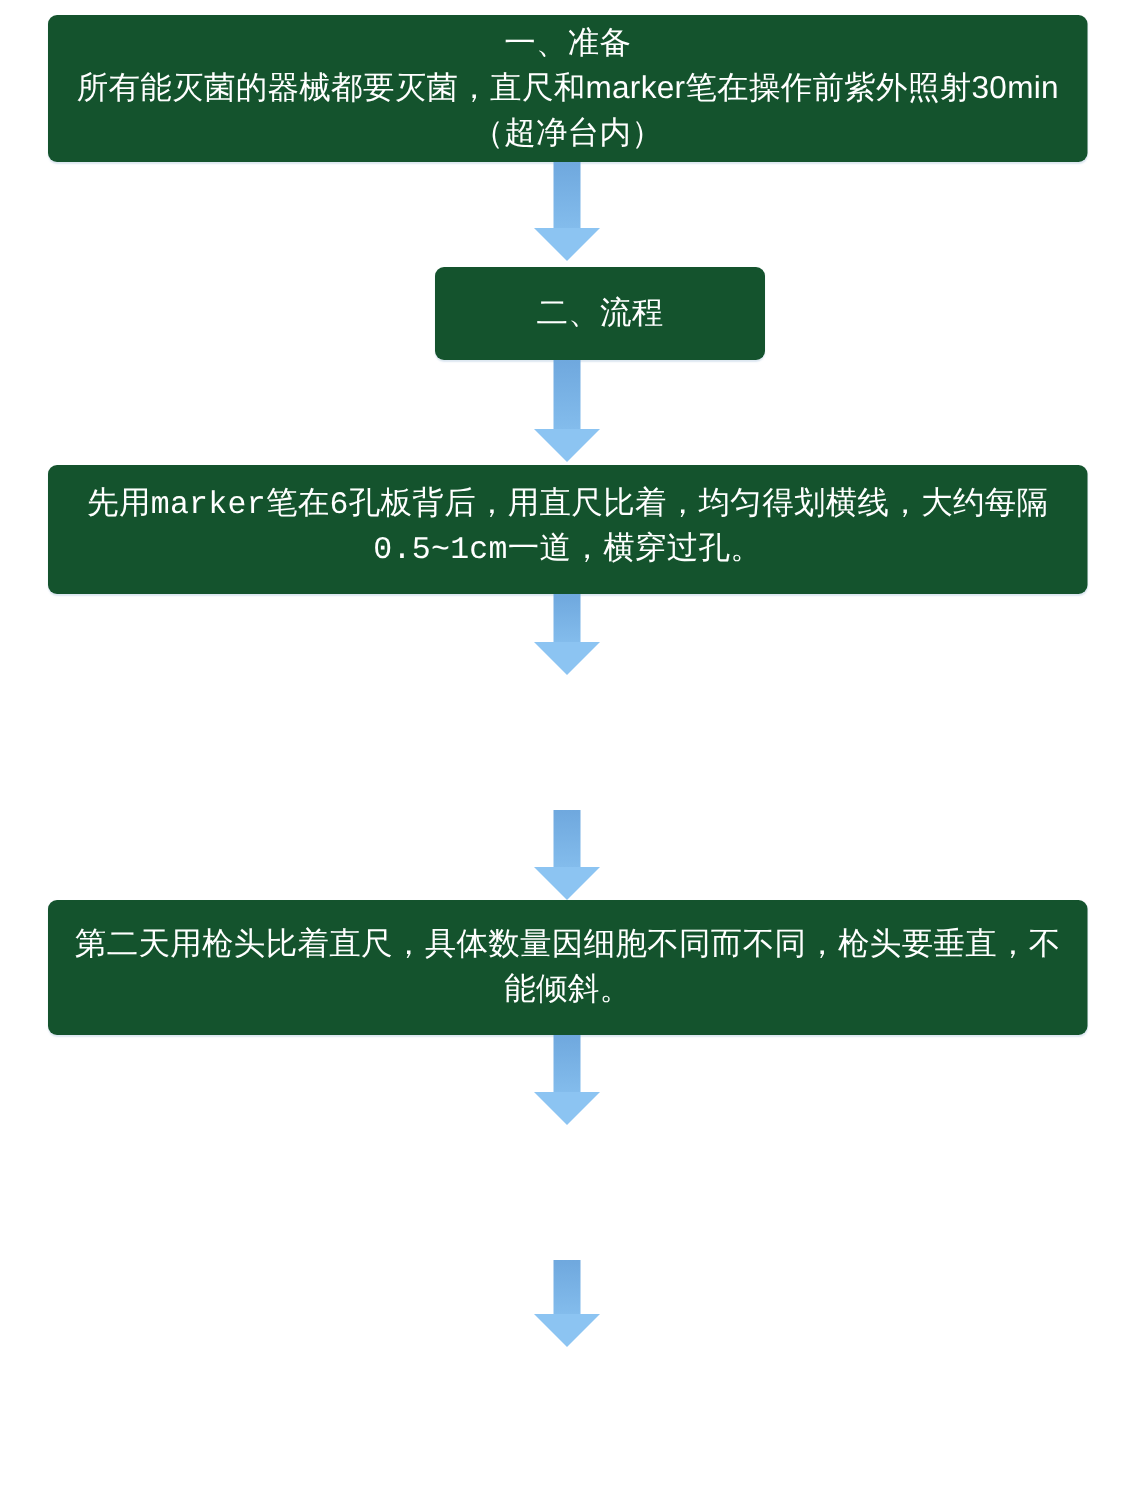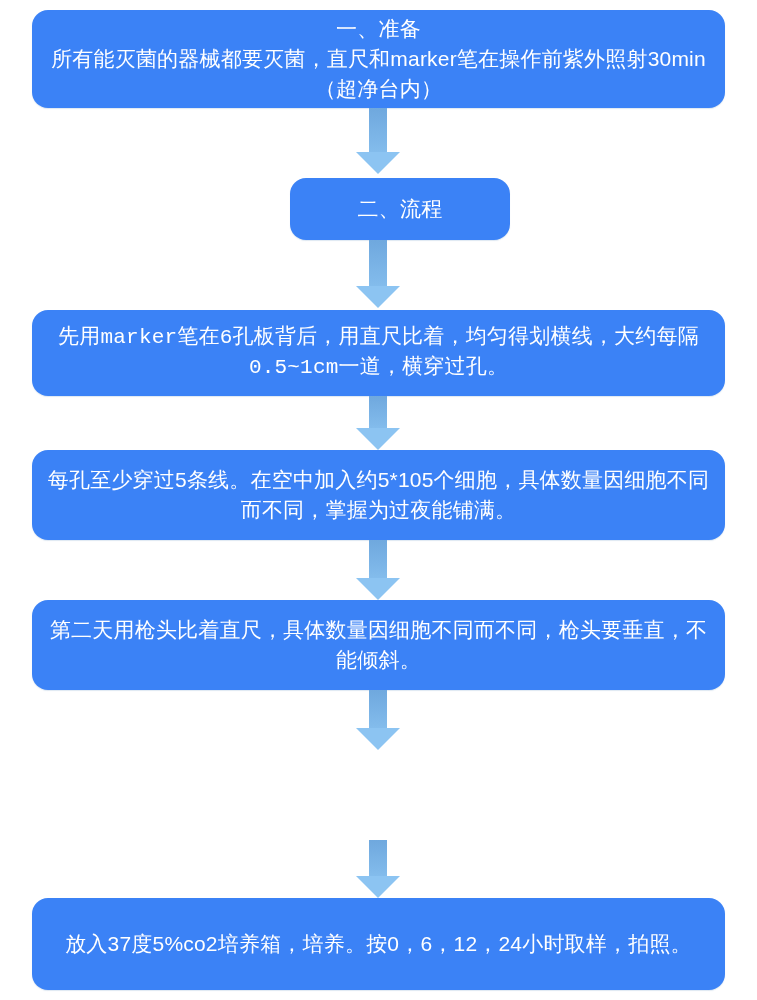--- a/index.html
+++ b/index.html
@@ -17,22 +17,22 @@
   #flowchart {
     position: relative;
     width: 757px;
     height: 1000px;
     background: #ffffff;
   }
 
   .node {
     position: absolute;
     box-sizing: border-box;
-    background: #3b82f6;
-    border-radius: 16px;
+    background: #14532d;
+    border-radius: 6px;
     color: #ffffff;
     display: flex;
     align-items: center;
     justify-content: center;
     text-align: center;
     padding: 4px 14px;
     font-size: 21px;
     line-height: 30px;
     letter-spacing: 0.2px;
     font-weight: 400;
@@ -126,23 +126,20 @@
 
   <div class="node n3">
     <span class="node-text">先用marker笔在6孔板背后，用直尺比着，均匀得划横线，大约每隔0.5~1cm一道，横穿过孔。</span>
   </div>
 
   <div class="arrow a3">
     <div class="stem"></div>
     <div class="head"></div>
   </div>
 
-  <div class="node n4">
-    <span class="node-text">每孔至少穿过5条线。在空中加入约5*105个细胞，具体数量因细胞不同而不同，掌握为过夜能铺满。</span>
-  </div>
 
   <div class="arrow a4">
     <div class="stem"></div>
     <div class="head"></div>
   </div>
 
   <div class="node n5">
     <span class="node-text">第二天用枪头比着直尺，具体数量因细胞不同而不同，枪头要垂直，不能倾斜。</span>
   </div>
 
@@ -150,17 +147,14 @@
     <div class="stem"></div>
     <div class="head"></div>
   </div>
 
 
   <div class="arrow a6">
     <div class="stem"></div>
     <div class="head"></div>
   </div>
 
-  <div class="node n7">
-    <span class="node-text">放入37度5%co2培养箱，培养。按0，6，12，24小时取样，拍照。</span>
-  </div>
 
 </div>
 
 </body></html>

